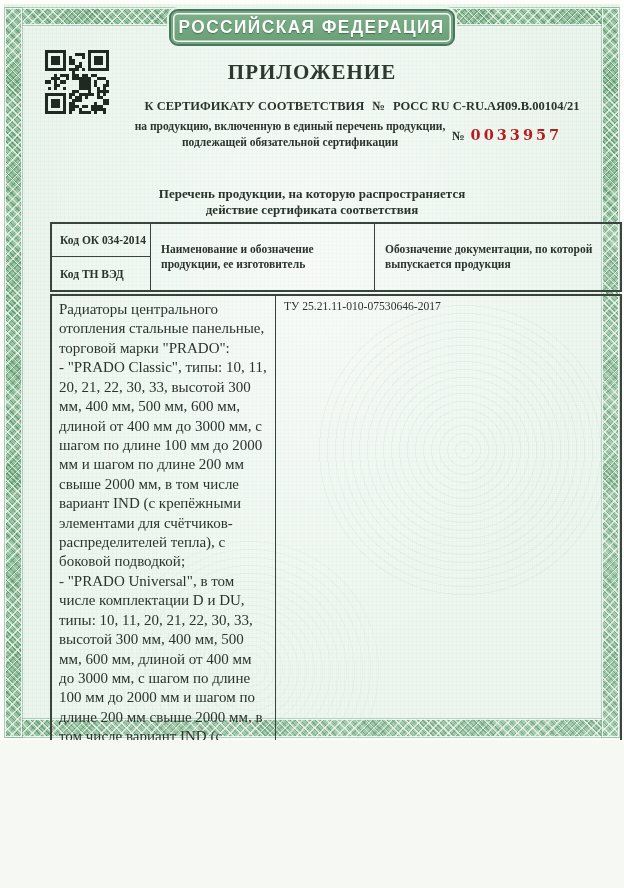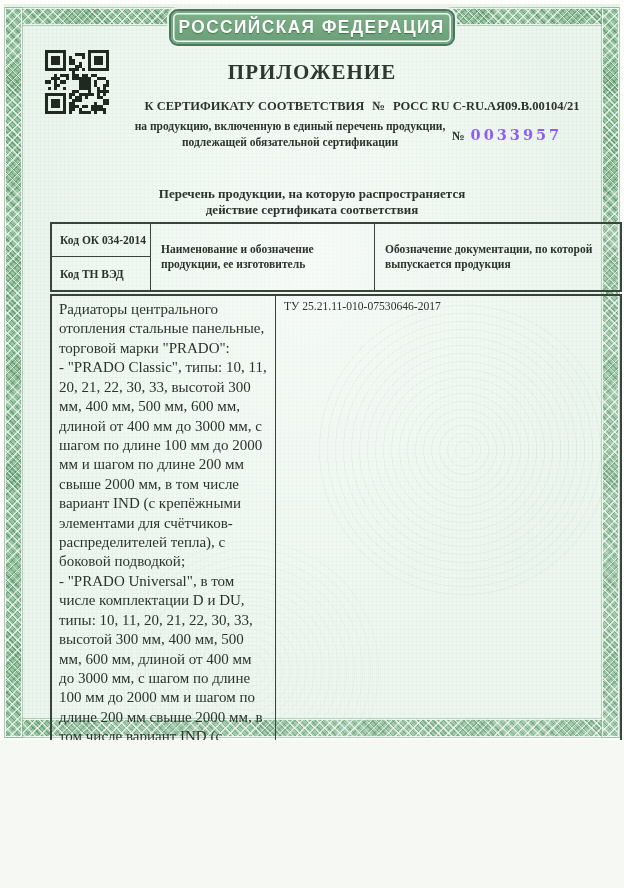--- a/index.html
+++ b/index.html
@@ -35,21 +35,21 @@
     letter-spacing:1.5px;color:#fff;text-shadow:0 1px 1px rgba(34,74,46,.55);transform:scaleX(.96);white-space:nowrap;}
 
   .qr{position:absolute;left:45px;top:49px;width:64px;height:66px;}
 
   .title{position:absolute;left:0;right:0;top:60px;text-align:center;font-weight:bold;
     font-size:21px;letter-spacing:1px;color:#2e3830;}
   .certline{position:absolute;left:130px;right:30px;top:99px;text-align:center;font-weight:bold;font-size:12.5px;white-space:nowrap;}
   .certline .nosign{margin:0 8px;}
   .subtitle{position:absolute;left:55px;width:470px;top:119px;text-align:center;font-weight:bold;font-size:11.5px;line-height:1.35;}
   .blankno{position:absolute;left:452px;top:126px;font-weight:bold;font-size:12.5px;white-space:nowrap;}
-  .blankno .digits{color:#8b5cf6;font-size:14.5px;letter-spacing:3px;margin-left:6px;font-family:"DejaVu Serif",serif;}
+  .blankno .digits{color:#b91c1c;font-size:14.5px;letter-spacing:3px;margin-left:6px;font-family:"DejaVu Serif",serif;}
 
   .sectitle{position:absolute;left:0;right:0;top:186px;text-align:center;font-weight:bold;font-size:13px;line-height:1.22;}
 
   .tbl{position:absolute;left:50px;width:568px;border:2px solid #39453c;background:rgba(255,255,255,.12);}
   .tbl-head{top:222px;height:66px;display:flex;}
   .tbl-body{top:294px;height:470px;display:flex;}
   .c1{width:99px;border-right:1.5px solid #39453c;box-sizing:border-box;}
   .c2{width:224px;border-right:1.5px solid #39453c;box-sizing:border-box;}
   .c3{flex:1;box-sizing:border-box;}
   .hcell{display:flex;align-items:center;justify-content:center;text-align:left;font-weight:bold;font-size:11.5px;line-height:1.3;padding:6px 10px;box-sizing:border-box;}

